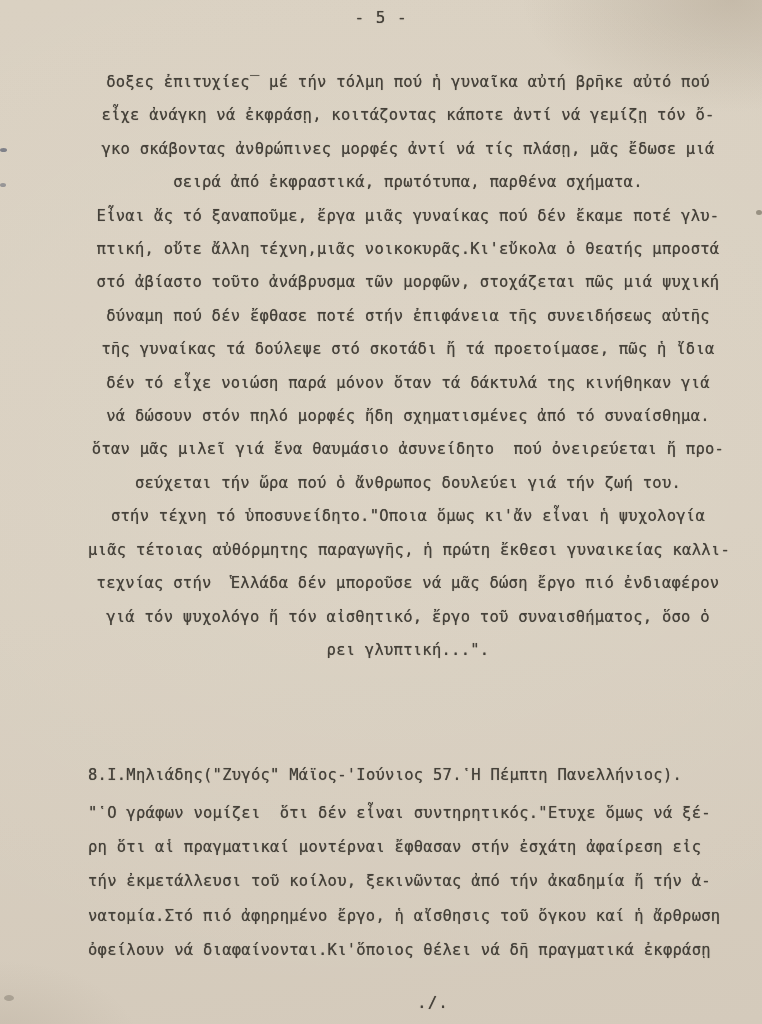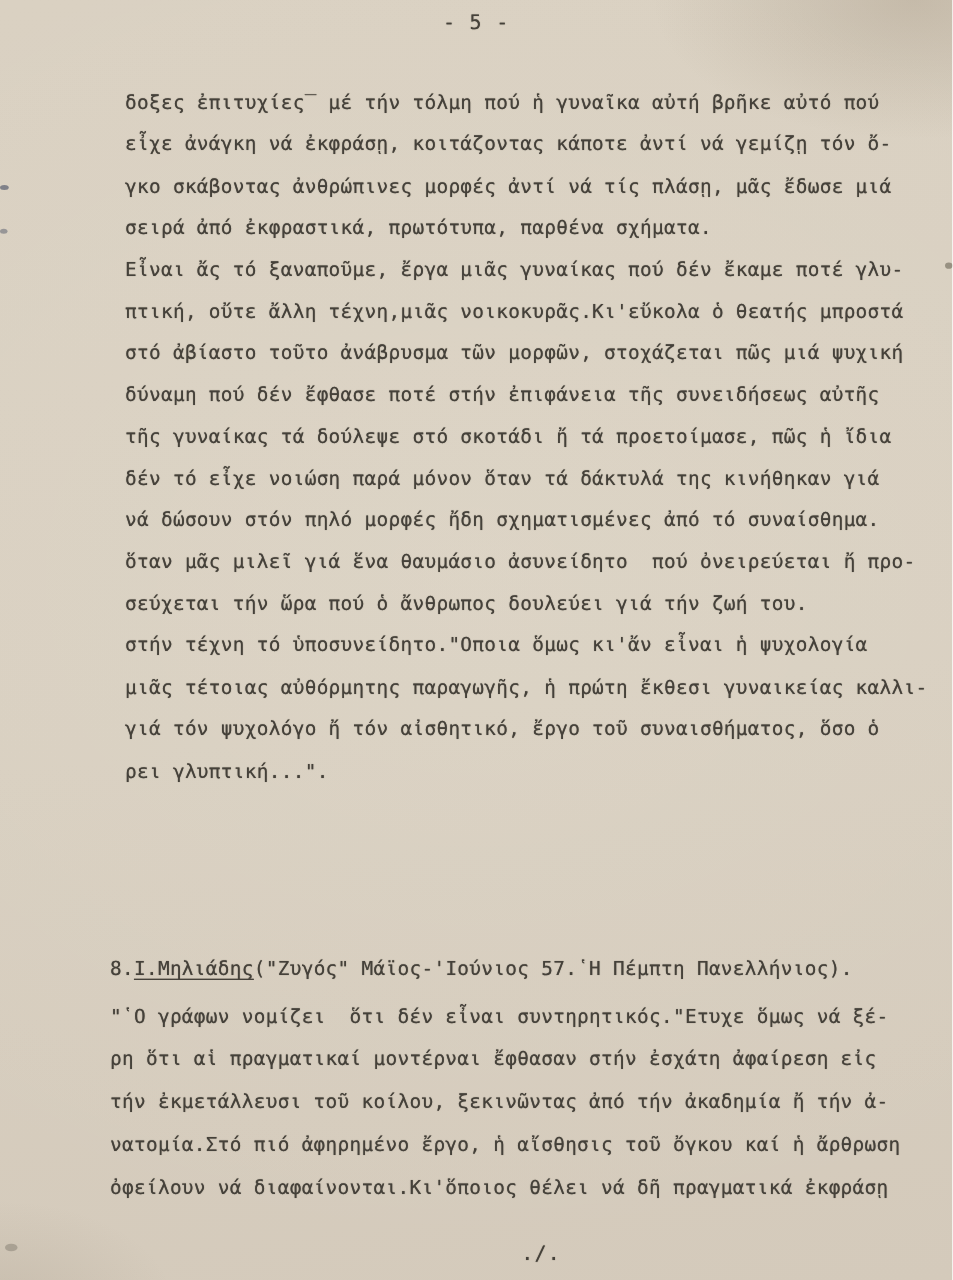--- a/index.html
+++ b/index.html
@@ -21,25 +21,25 @@
     font-size:15.5px;
     letter-spacing:0.25px;
     line-height:33.4px;
     text-shadow:0 0 0.7px rgba(62,57,47,0.75);
   }
   .page-number{
     position:absolute;top:8px;left:0;width:762px;
     text-align:center;font-size:16px;letter-spacing:1px;
     text-shadow:0 0 0.7px rgba(62,57,47,0.75);
   }
-  .para1{position:absolute;left:100px;top:66px;width:640px;}
+  .para1{position:absolute;left:88px;top:66px;width:640px;text-align:center;}
   .heading{position:absolute;left:88px;top:758px;width:640px;white-space:pre;
     font-size:15.5px;letter-spacing:0.25px;line-height:34px;
     text-shadow:0 0 0.7px rgba(62,57,47,0.75);}
-  .heading .u{text-decoration:underline;text-underline-offset:3px;}
+  .heading .u{text-underline-offset:3px;}
   .para2{position:absolute;left:88px;top:796px;width:650px;}
   .para2 .tl{line-height:34.2px;}
   .footer-mark{
     position:absolute;left:417px;top:993px;
     font-size:16px;letter-spacing:1px;
     text-shadow:0 0 0.8px rgba(62,57,47,0.8);
   }
   .speck{position:absolute;border-radius:50%;}
   .sp1{left:0px;top:148px;width:7px;height:4px;background:#5a6070;opacity:.7;}
   .sp2{left:0px;top:183px;width:6px;height:4px;background:#6a6e7a;opacity:.6;}
@@ -62,20 +62,21 @@
     <div class="tl">πτική, οὔτε ἄλλη τέχνη,μιᾶς νοικοκυρᾶς.Κι'εὔκολα ὁ θεατής μπροστά</div>
     <div class="tl">στό ἀβίαστο τοῦτο ἀνάβρυσμα τῶν μορφῶν, στοχάζεται πῶς μιά ψυχική</div>
     <div class="tl">δύναμη πού δέν ἔφθασε ποτέ στήν ἐπιφάνεια τῆς συνειδήσεως αὐτῆς</div>
     <div class="tl">τῆς γυναίκας τά δούλεψε στό σκοτάδι ἤ τά προετοίμασε, πῶς ἡ ἴδια</div>
     <div class="tl">δέν τό εἶχε νοιώση παρά μόνον ὅταν τά δάκτυλά της κινήθηκαν γιά</div>
     <div class="tl">νά δώσουν στόν πηλό μορφές ἤδη σχηματισμένες ἀπό τό συναίσθημα.</div>
     <div class="tl">ὅταν μᾶς μιλεῖ γιά ἕνα θαυμάσιο ἀσυνείδητο  πού ὀνειρεύεται ἤ προ-</div>
     <div class="tl">σεύχεται τήν ὥρα πού ὁ ἄνθρωπος δουλεύει γιά τήν ζωή του.</div>
     <div class="tl">στήν τέχνη τό ὑποσυνείδητο."Οποια ὅμως κι'ἄν εἶναι ἡ ψυχολογία</div>
     <div class="tl">μιᾶς τέτοιας αὐθόρμητης παραγωγῆς, ἡ πρώτη ἔκθεσι γυναικείας καλλι-</div>
+    <div class="tl">τεχνίας στήν  Ἑλλάδα δέν μποροῦσε νά μᾶς δώση ἔργο πιό ἐνδιαφέρον</div>
     <div class="tl">γιά τόν ψυχολόγο ἤ τόν αἰσθητικό, ἔργο τοῦ συναισθήματος, ὅσο ὁ</div>
     <div class="tl">ρει γλυπτική...".</div>
   </div>
 
   <div class="heading"><span>8.</span><span class="u">Ι.Μηλιάδης</span><span>("Ζυγός" Μάϊος-'Ιούνιος 57.῾Η Πέμπτη Πανελλήνιος).</span></div>
 
   <div class="para2">
     <div class="tl">"῾Ο γράφων νομίζει  ὅτι δέν εἶναι συντηρητικός."Ετυχε ὅμως νά ξέ-</div>
     <div class="tl">ρη ὅτι αἱ πραγματικαί μοντέρναι ἔφθασαν στήν ἐσχάτη ἀφαίρεση εἰς</div>
     <div class="tl">τήν ἐκμετάλλευσι τοῦ κοίλου, ξεκινῶντας ἀπό τήν ἀκαδημία ἤ τήν ἀ-</div>

